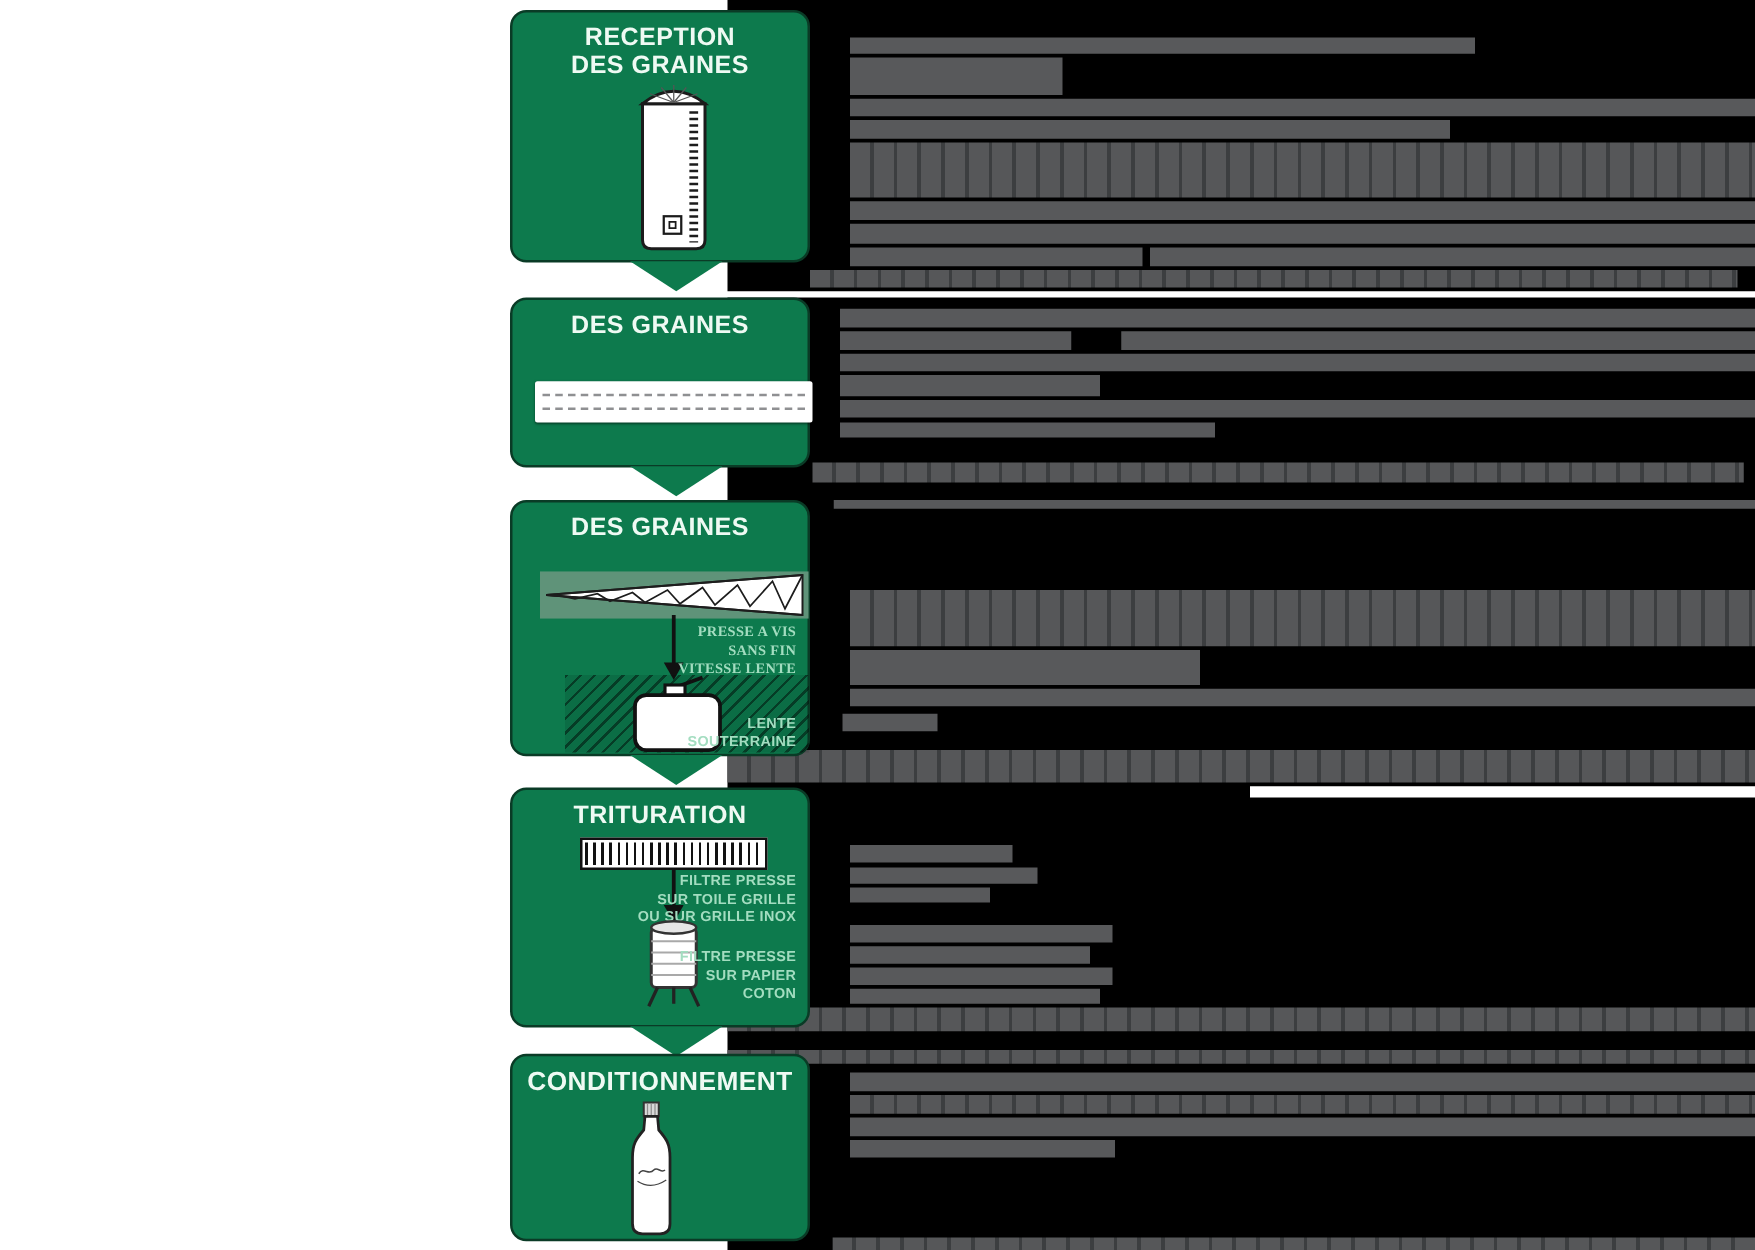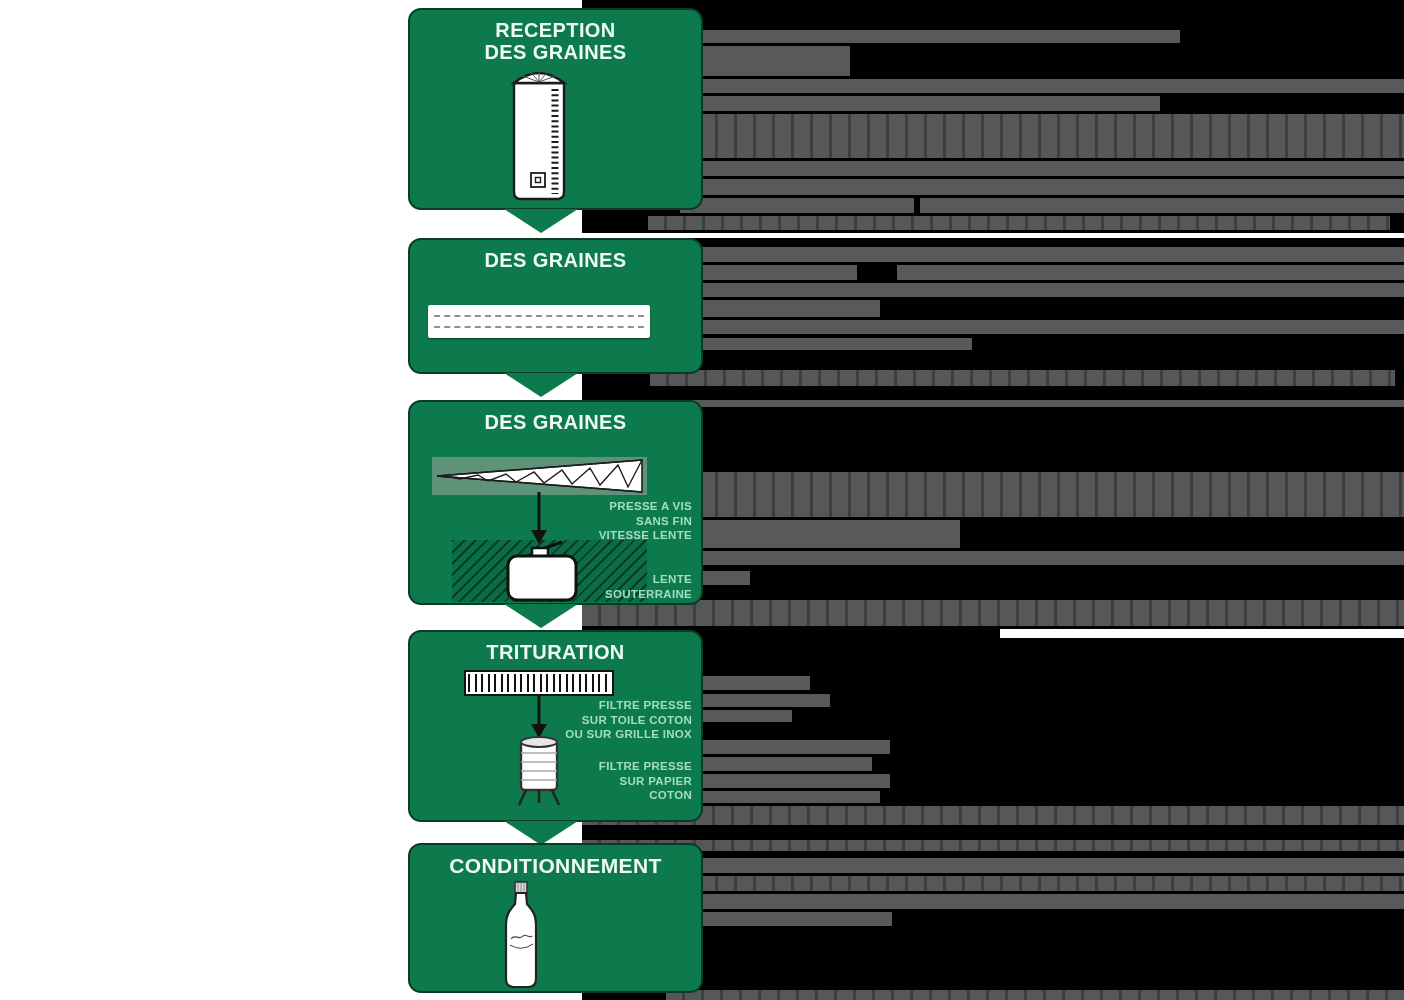--- a/index.html
+++ b/index.html
@@ -5,21 +5,21 @@
   html,body{margin:0;padding:0;background:#ffffff;}
   .canvas{position:relative;width:1404px;height:1000px;background:#ffffff;overflow:hidden;
           font-family:"Liberation Sans",sans-serif;}
   .panel{position:absolute;left:582px;top:0;width:822px;height:1000px;background:#000000;}
   
   .bar{position:absolute;}
   .bar.solid{background:#58595b;}
   .bar.textured{background:repeating-linear-gradient(90deg,#565759 0 16px,#3c3e40 16px 19px);}
   .bar.sep{background:#ffffff;}
   
-  .gbox{position:absolute;left:408px;width:295px;background:#0d7a4d;border:2px solid #0a3b26;
+  .gbox{position:absolute;left:408px;width:240px;background:#0d7a4d;border:2px solid #0a3b26;
         border-radius:13px;box-sizing:border-box;}
   .gtitle{position:absolute;left:0;top:9px;width:100%;text-align:center;color:#eefaf3;
           font-weight:bold;font-size:20px;line-height:1.12;letter-spacing:.4px;}
   .gtitle .tl{display:block;}
   .mintlabel{position:absolute;right:9px;text-align:right;color:#a3ddc0;font-weight:bold;
              font-size:11.5px;line-height:1.28;letter-spacing:.3px;}
   .mintlabel span{display:block;}
   
   .pointer{position:absolute;left:504px;width:0;height:0;
            border-left:37px solid transparent;border-right:37px solid transparent;
@@ -125,21 +125,21 @@
       <rect x="0" y="0" width="215" height="38" fill="#5f9379"></rect>
       <path d="M5 19 L210 3 L210 35 Z" fill="#fff" stroke="#1d1d1d" stroke-width="1.6"></path>
       <path d="M210 3 L196 30 L186 8 L168 28 L158 11 L140 27 L130 13 L112 26 L102 15 L84 25 L74 17 L56 24 L46 18 L28 22 L18 20 L5 19" fill="none" stroke="#1d1d1d" stroke-width="1.4"></path>
       <line x1="5" y1="19" x2="210" y2="3" stroke="#1d1d1d" stroke-width="1.6"></line>
       <line x1="5" y1="19" x2="210" y2="35" stroke="#1d1d1d" stroke-width="1.6"></line>
     </svg>
     <svg class="icon downarrow" style="left:121px;top:90px;" width="16" height="52" viewBox="0 0 16 52">
       <line x1="8" y1="0" x2="8" y2="40" stroke="#111" stroke-width="3"></line>
       <polygon points="0,38 16,38 8,52" fill="#111"></polygon>
     </svg>
-    <div class="mintlabel" style="top:97px;">
+    <div class="mintlabel" style="top:97px;font-family:Liberation Serif, serif;">
       <span>PRESSE A VIS</span>
       <span>SANS FIN</span>
       <span>VITESSE LENTE</span>
     </div>
     <div class="icon hatch" style="left:42px;top:138px;width:195px;height:62px;">
       <svg style="position:absolute;left:48px;top:0px;" width="86" height="62" viewBox="0 0 86 62">
         <line x1="40" y1="10" x2="62" y2="2" stroke="#111" stroke-width="3"></line>
         <rect x="32" y="8" width="16" height="10" fill="#fff" stroke="#111" stroke-width="2.5"></rect>
         <rect x="8" y="16" width="68" height="44" rx="9" fill="#fff" stroke="#111" stroke-width="3"></rect>
       </svg>
@@ -157,21 +157,21 @@
     </div>
     <div class="icon fpress" style="left:54px;top:38px;width:150px;height:26px;">
       <div class="stripes"></div>
     </div>
     <svg class="icon downarrow" style="left:121px;top:64px;" width="16" height="42" viewBox="0 0 16 42">
       <line x1="8" y1="0" x2="8" y2="30" stroke="#111" stroke-width="3"></line>
       <polygon points="0,28 16,28 8,42" fill="#111"></polygon>
     </svg>
     <div class="mintlabel" style="top:66px;">
       <span>FILTRE PRESSE</span>
-      <span>SUR TOILE COTON</span>
+      <span>SUR TOILE GRILLE</span>
       <span>OU SUR GRILLE INOX</span>
     </div>
     <svg class="icon" style="left:105px;top:100px;" width="48" height="74" viewBox="0 0 48 74">
       <rect x="6" y="10" width="36" height="48" rx="4" fill="#fff" stroke="#333" stroke-width="2.4"></rect>
       <g stroke="#a9a9a9" stroke-width="1.6">
         <line x1="6" y1="21" x2="42" y2="21"></line>
           <line x1="6" y1="30" x2="42" y2="30"></line>
         <line x1="6" y1="39" x2="42" y2="39"></line>
           <line x1="6" y1="48" x2="42" y2="48"></line>
       </g>

